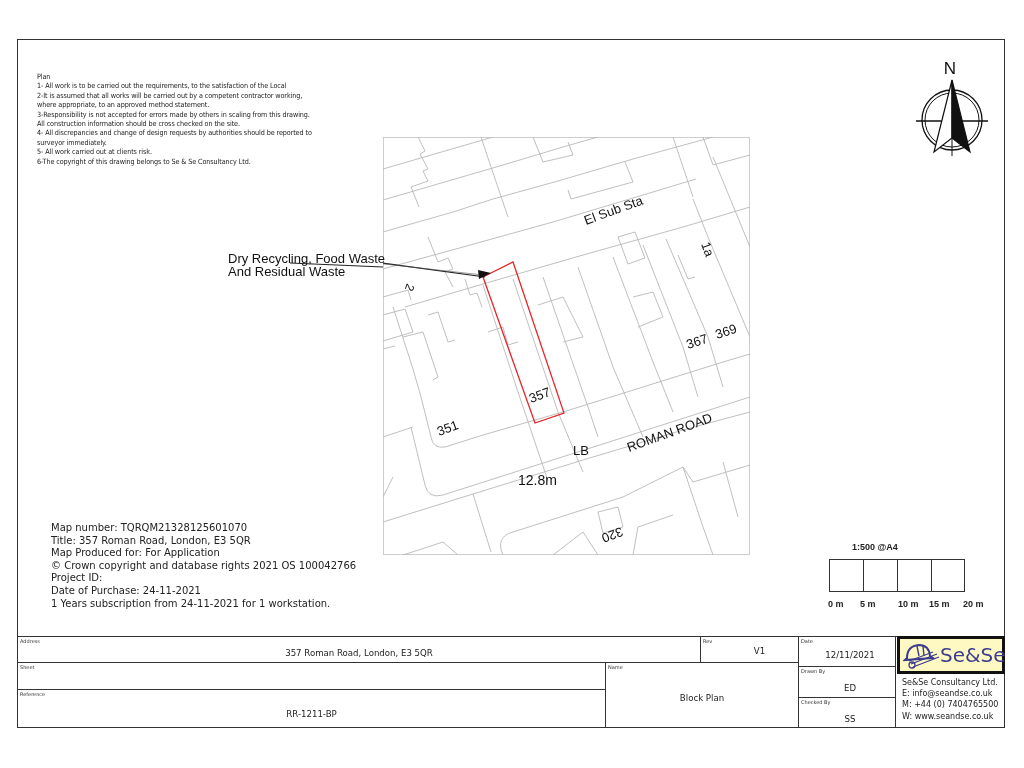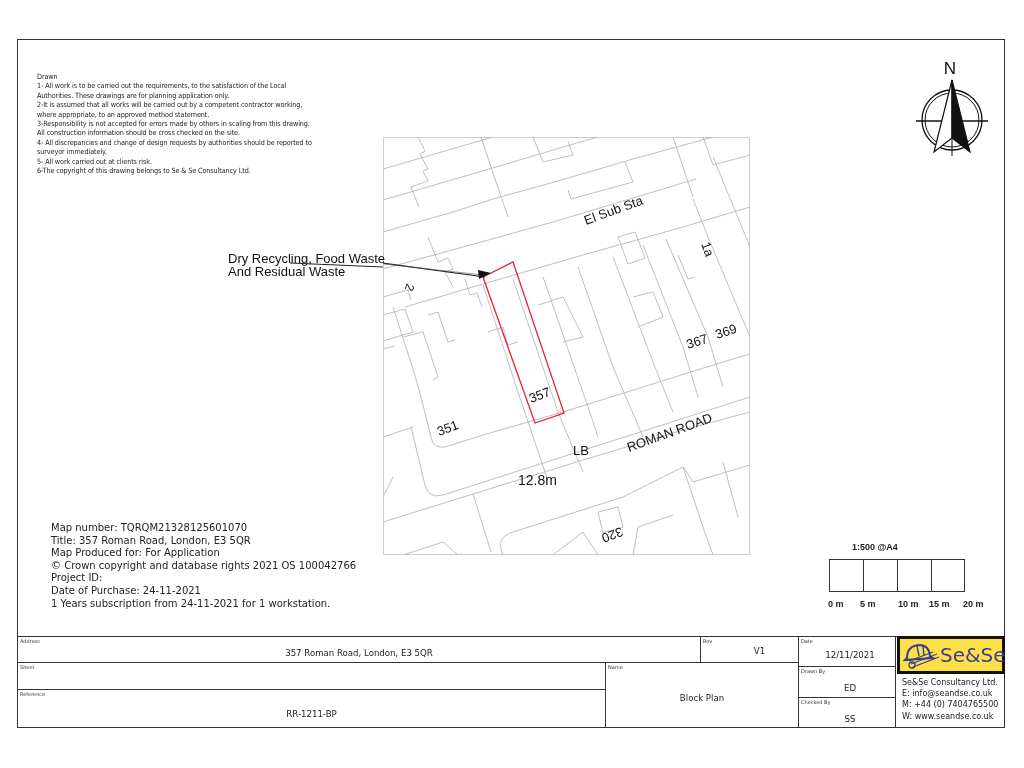--- a/index.html
+++ b/index.html
@@ -23,34 +23,33 @@
   .scale .bar { position: absolute; left: 1px; top: 17px; display: flex; }
   .scale .seg { width: 34px; height: 33px; border: 1.2px solid #333; border-right: none; box-sizing: border-box; }
   .scale .seg:last-child { border-right: 1.2px solid #333; }
   .scale .labels { position: absolute; top: 57px; left: 0; width: 170px; height: 12px; font-size: 9px; font-weight: bold; color: #222; }
   .scale .labels span { position: absolute; white-space: nowrap; }
 
   .tb { position: absolute; left: 17px; top: 636px; width: 988px; height: 70px; }
   .cell { position: absolute; border: 1.3px solid #333; box-sizing: border-box; background: #fff; }
   .cell .lbl { position: absolute; left: 2px; top: 1px; font-size: 5px; color: #333; }
   .cell .val { position: absolute; left: 0; right: 0; text-align: center; font-size: 8.6px; color: #222; }
-  .logo-box { position: absolute; left: 880px; top: 0px; width: 108px; height: 38px; border: 3px solid #111; box-sizing: border-box; background: #fde047; text-decoration: underline; }
+  .logo-box { position: absolute; left: 880px; top: 0px; width: 108px; height: 38px; border: 3px solid #111; box-sizing: border-box; background: #fef9c3; text-decoration: underline; }
   .logo-text { position: absolute; left: 40px; top: 4px; font-family: "DejaVu Sans", sans-serif; font-size: 20px; color: #3b3c8f; }
   .company { position: absolute; left: 885px; top: 41px; font-size: 8px; line-height: 11.2px; color: #222; }
   .company div { white-space: nowrap; }
 </style>
 </head>
 <body>
 
 <div class="frame"></div>
 
 <div class="notes">
-  <div>Drawn</div>
+  <div>Plan</div>
   <div>1- All work is to be carried out the requirements, to the satisfaction of the Local</div>
-  <div>Authorities. These drawings are for planning application only.</div>
   <div>2-It is assumed that all works will be carried out by a competent contractor working,</div>
   <div>where appropriate, to an approved method statement.</div>
   <div>3-Responsibility is not accepted for errors made by others in scaling from this drawing.</div>
   <div>All construction information should be cross checked on the site.</div>
   <div>4- All discrepancies and change of design requests by authorities should be reported to</div>
   <div>surveyor immediately.</div>
   <div>5- All work carried out at clients risk.</div>
   <div>6-The copyright of this drawing belongs to Se &amp; Se Consultancy Ltd.</div>
 </div>
 

